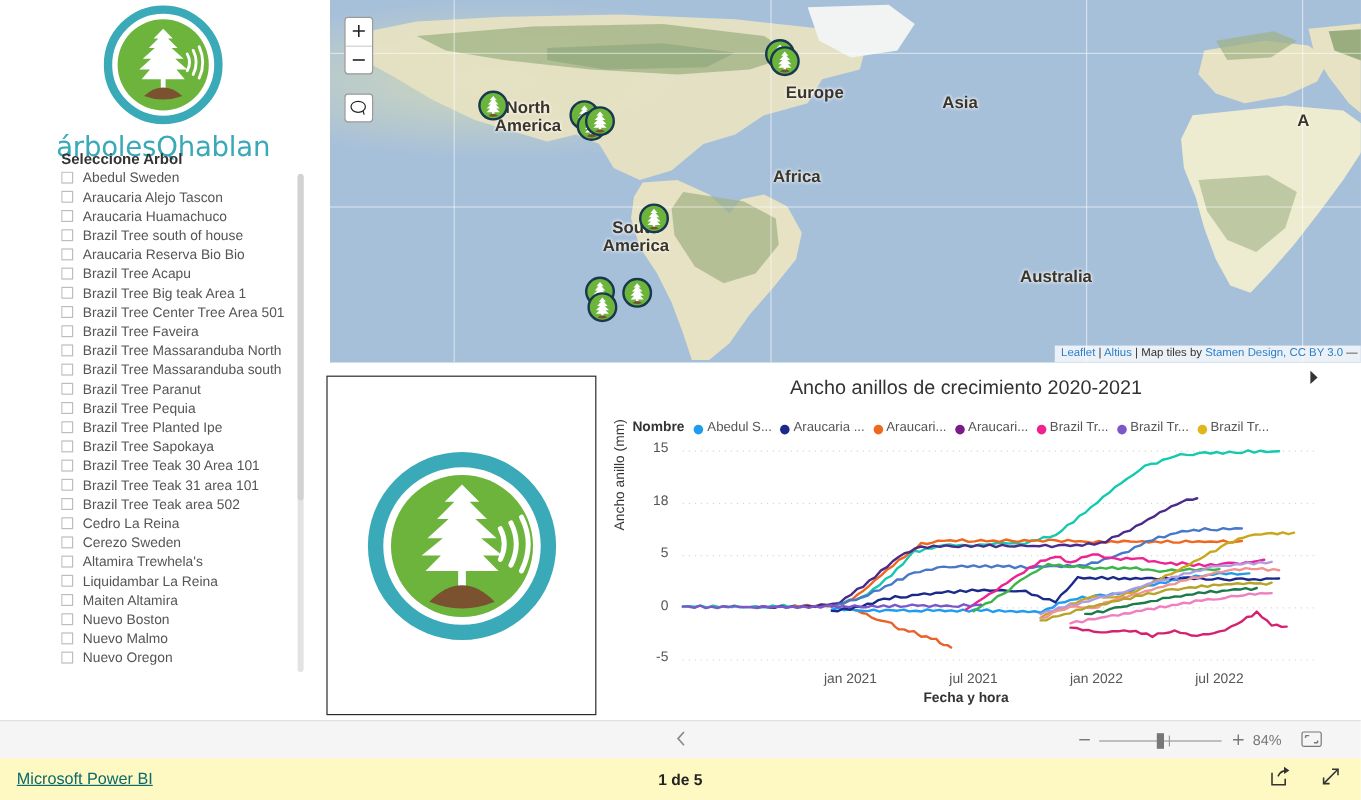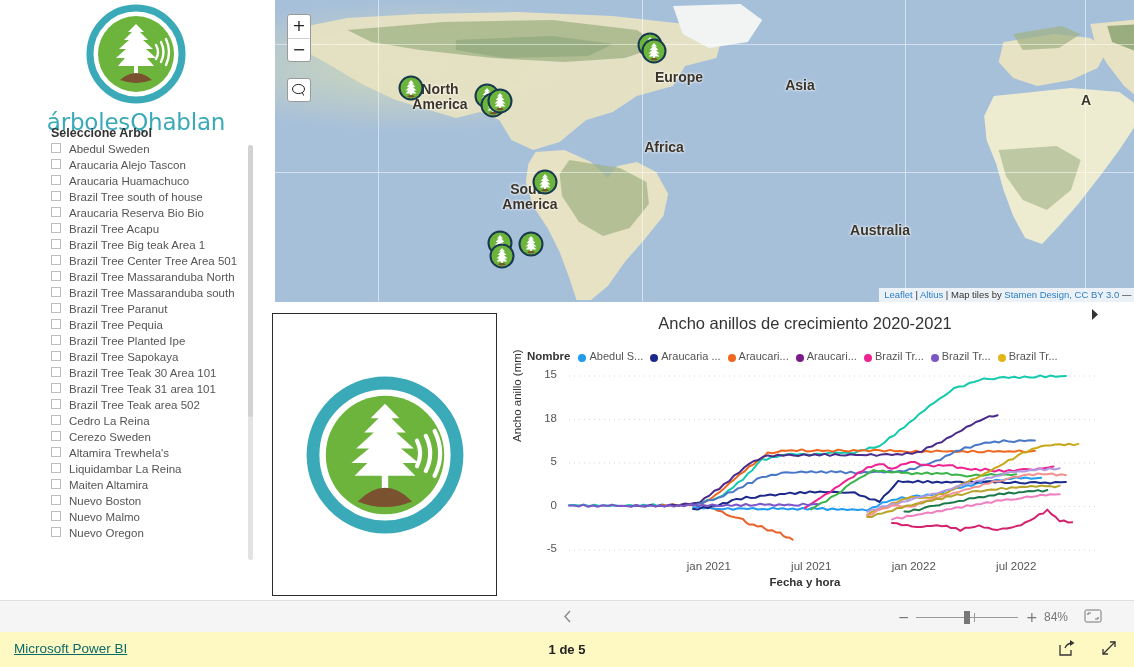--- a/index.html
+++ b/index.html
@@ -170,20 +170,24 @@
             <span class="tree-cb"></span>
             <span class="tree-label">Brazil Tree Acapu</span>
           </div>
           <div class="tree-item">
             <span class="tree-cb"></span>
             <span class="tree-label">Brazil Tree Big teak Area 1</span>
           </div>
           <div class="tree-item">
             <span class="tree-cb"></span>
             <span class="tree-label">Brazil Tree Center Tree Area 501</span>
+          </div>
+          <div class="tree-item">
+            <span class="tree-cb"></span>
+            <span class="tree-label">Brazil Tree Faveira</span>
           </div>
           <div class="tree-item">
             <span class="tree-cb"></span>
             <span class="tree-label">Brazil Tree Massaranduba North</span>
           </div>
           <div class="tree-item">
             <span class="tree-cb"></span>
             <span class="tree-label">Brazil Tree Massaranduba south</span>
           </div>
           <div class="tree-item">

